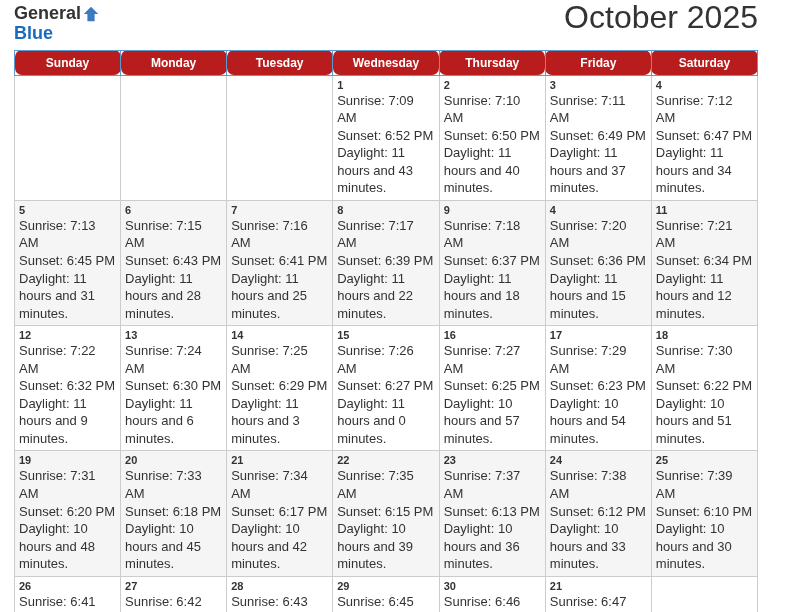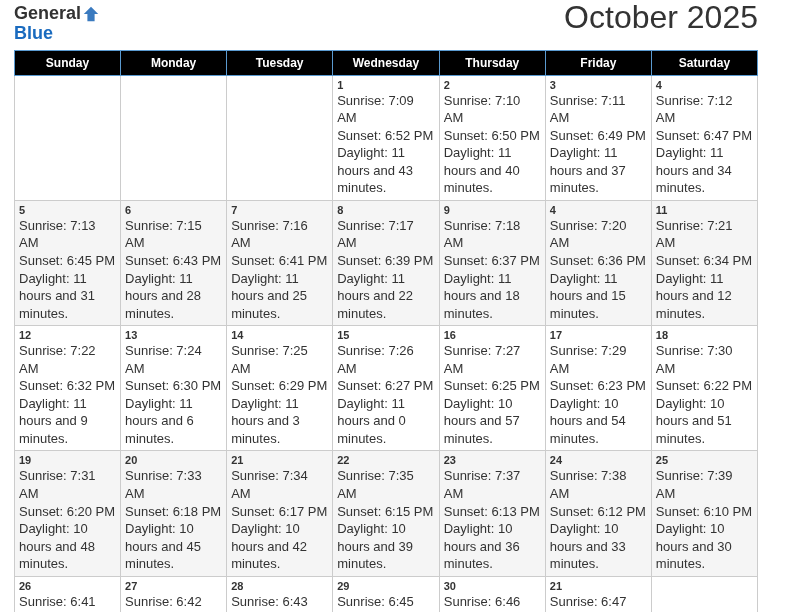--- a/index.html
+++ b/index.html
@@ -74,21 +74,21 @@
       color: #333;
       background: #fff;
     }
     .calendar tr:nth-child(even) td {
       background: #f5f5f5;
     }
     .calendar tr:nth-child(odd) td {
       background: #fff;
     }
     
-    .calendar thead tr th { background: #000000; }
+    .calendar thead tr th { background: #b91c1c; border-radius: 7px; }
     .day-num {
       font-size: 11px;
       font-weight: bold;
       display: block;
       margin-bottom: 1px;
     }
     .day-info {
       font-size: 13px;
       line-height: 1.35;
       color: #333;

